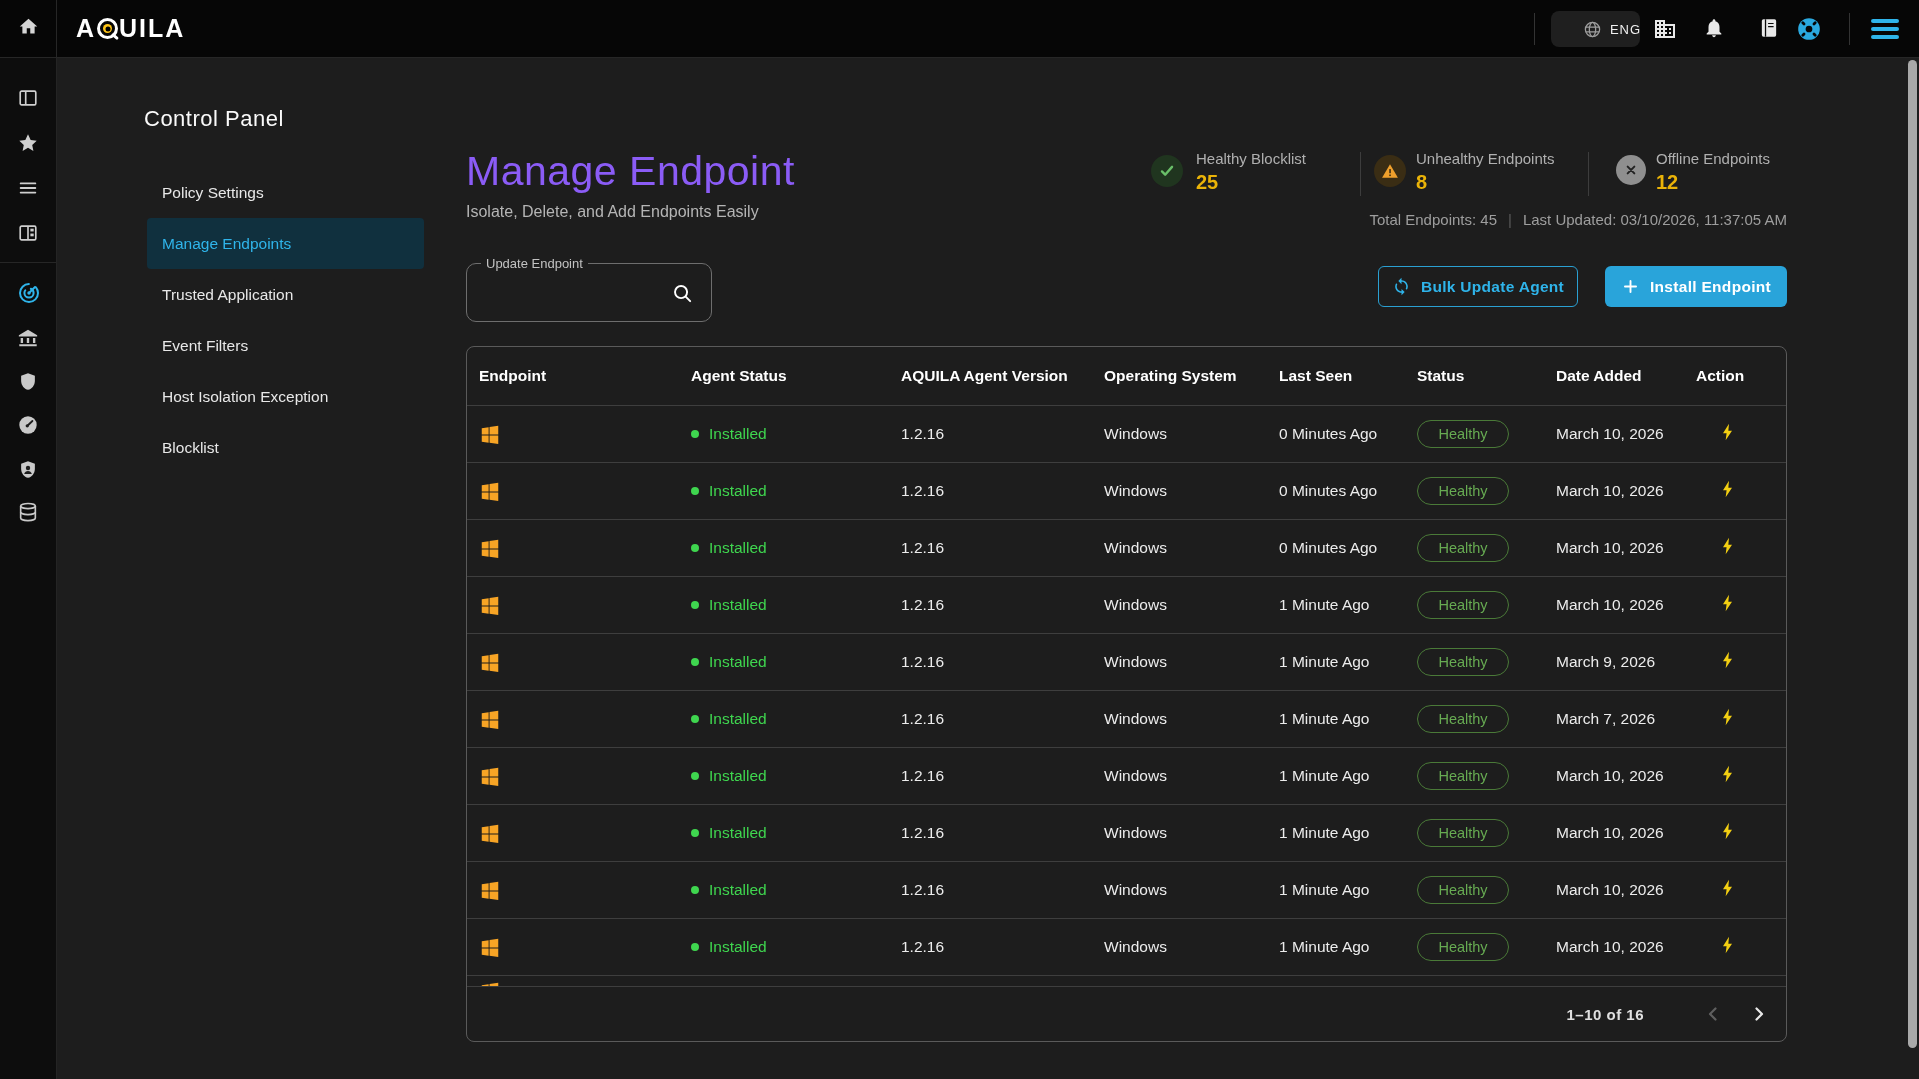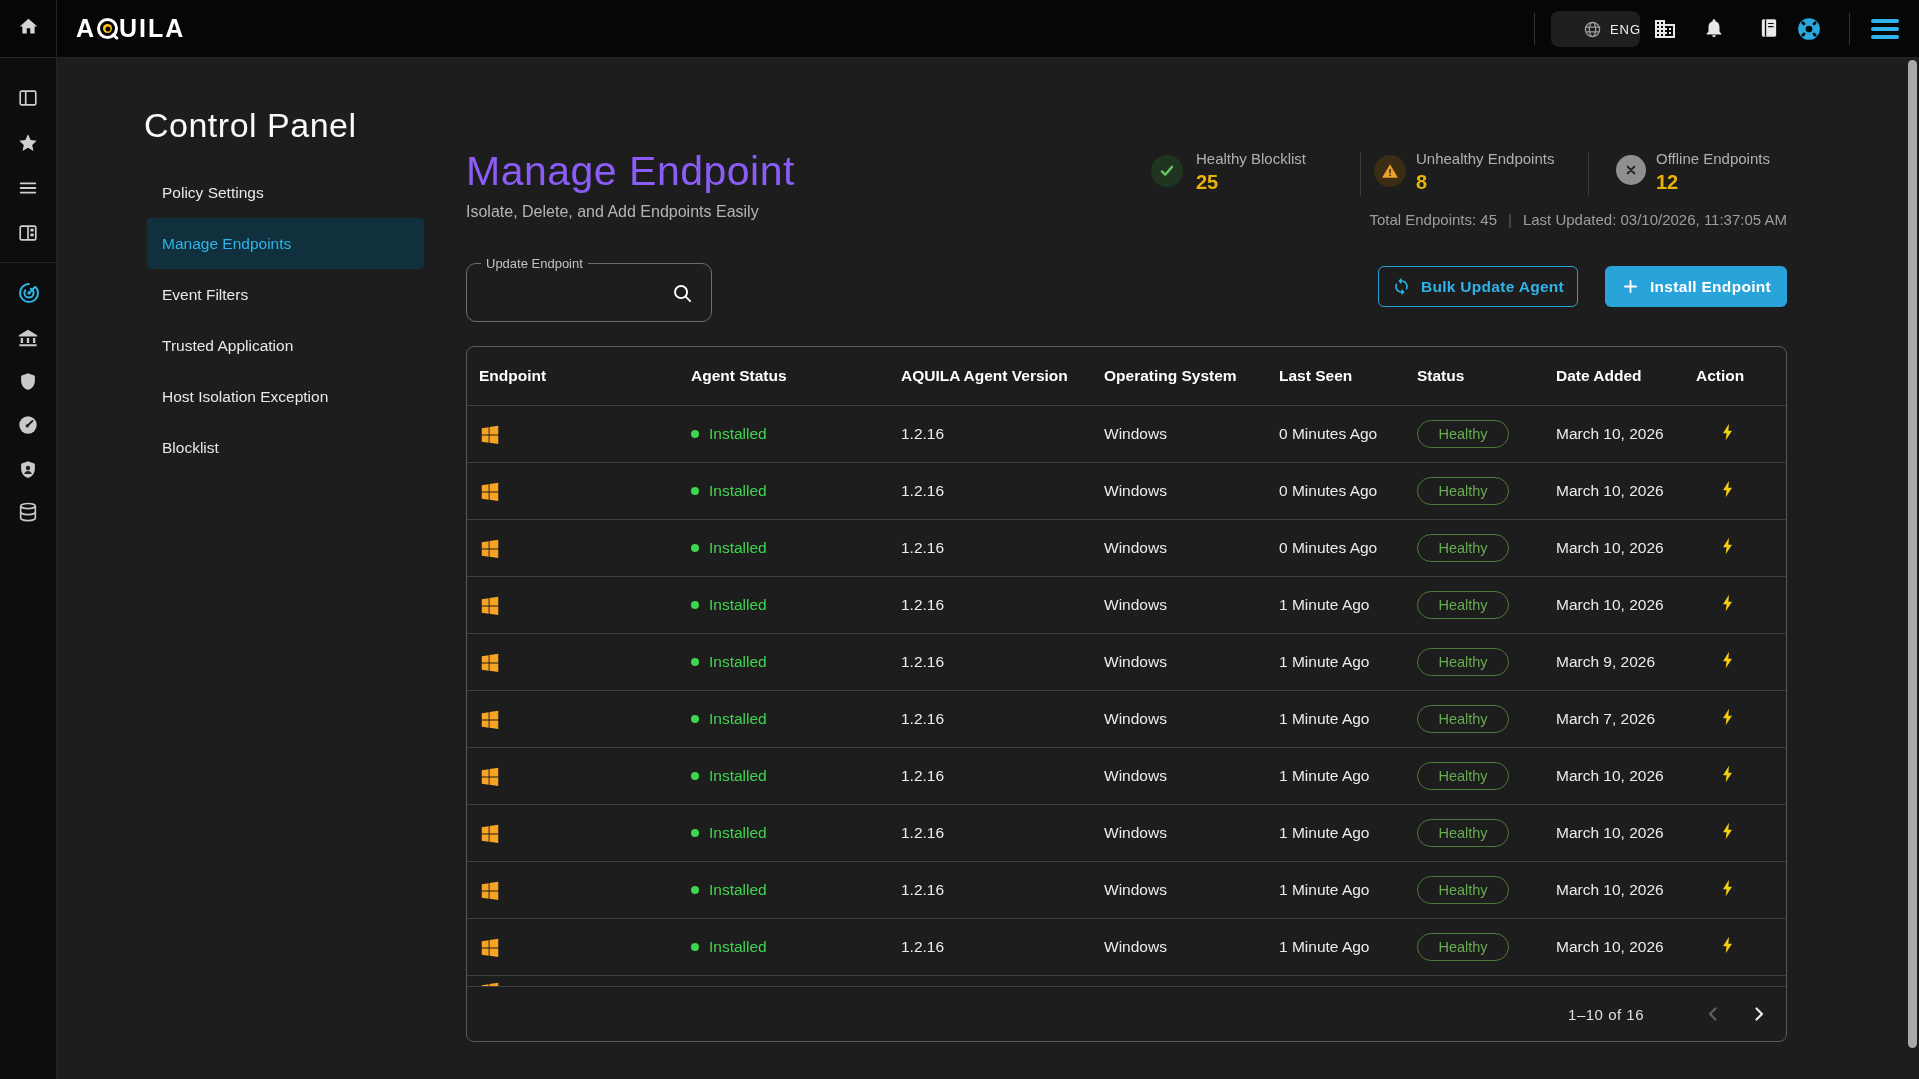--- a/index.html
+++ b/index.html
@@ -22,21 +22,21 @@
   .tb-icon { position:absolute; top:17px; width:24px; height:24px; cursor:pointer; }
   .menu-btn { position:absolute; left:1871px; top:19px; width:28px; height:20px; display:flex; flex-direction:column; justify-content:space-between; cursor:pointer; }
   .menu-btn i { display:block; height:3.6px; background:#2fb4ea; border-radius:2px; }
   
   .sidebar { position:absolute; left:0; top:58px; width:57px; height:1021px; background:#0d0d0d; border-right:1px solid #242424; z-index:5; }
   .sb-icon { position:absolute; left:50%; transform:translateX(-50%); width:22px; height:22px; cursor:pointer; }
   .sb-divider { position:absolute; left:0; top:204px; width:100%; height:1px; background:#262626; }
   
   .scroll-thumb { position:absolute; left:1908px; top:60px; width:9px; height:988px; background:#a9a9a9; border-radius:5px; z-index:7; }
   
-  .cp-title { position:absolute; left:144px; top:106px; font-size:34px; font-weight:400; color:#fafafa; letter-spacing:.5px;text-align:right; }
+  .cp-title { position:absolute; left:144px; top:106px; font-size:22px; font-weight:400; color:#fafafa; letter-spacing:.5px;text-align:right; }
   .menu { position:absolute; left:147px; top:167px; width:277px; }
   .menu-item { height:51px; line-height:51px; padding-left:15px; font-size:15.5px; color:#e8e8e8; border-radius:4px; cursor:pointer; white-space:nowrap; }
   .menu-item.active { background:#10303e; color:#2fb4ea; }
   
   .page-title { position:absolute; left:466px; top:148px; font-size:41px; font-weight:500; color:#8b5cf6; letter-spacing:.5px; }
   .page-subtitle { position:absolute; left:466px; top:203px; font-size:16px; color:#b5b5b5; }
   .stat-icon { position:absolute; width:32px; height:32px; border-radius:50%; display:flex; align-items:center; justify-content:center; }
   .stat-text { position:absolute; top:150px; }
   .stat-label { font-size:15px; color:#b0b0b0; }
   .stat-value { font-size:20px; font-weight:700; color:#eab308; margin-top:4px; }
@@ -55,21 +55,21 @@
   .table-wrap { position:absolute; left:466px; top:346px; width:1321px; border:1px solid #5a5a5a; border-radius:8px; overflow:hidden; }
   table { width:100%; border-collapse:collapse; table-layout:fixed; }
   th { height:58px; text-align:left; padding-left:12px; font-size:15.5px; font-weight:700; color:#fff; white-space:nowrap; }
   td { height:57px; border-top:1px solid #3e3e3e; padding-left:12px; font-size:15.5px; color:#ececec; white-space:nowrap; }
   .win-icon svg { display:block; }
   .agent-cell { color:#3fd64f; }
   .agent-dot { display:inline-block; width:8px; height:8px; border-radius:50%; background:#3fd64f; margin-right:10px; vertical-align:1px; }
   .badge { display:inline-block; min-width:92px; text-align:center; height:28px; line-height:26px; border:1px solid #4a7a38; border-radius:14px; color:#67ab52; font-size:14.5px; padding:0 14px; }
   .bolt { display:inline-block; margin-left:22px; cursor:pointer; }
   .partial-row { height:11px; overflow:hidden; border-top:1px solid #3e3e3e; padding:4px 0 0 12px; }
-  .table-footer { border-top:1px solid #3e3e3e; height:55px; display:flex; align-items:center; justify-content:flex-end; padding-right:14px; }
+  .table-footer { border-top:1px solid #3e3e3e; height:55px; display:flex; align-items:center; justify-content:flex-end; padding-right:14px;font-weight:bold; }
   .range { font-size:15px; color:#e0e0e0; letter-spacing:.5px; margin-right:36px; }
   .pg-btn { width:26px; height:26px; display:flex; align-items:center; justify-content:center; cursor:pointer; margin-left:20px; }
 </style>
 </head>
 <body>
 
 <div id="screen">
 
   <div class="topbar">
     <div class="home-btn">
@@ -211,23 +211,23 @@
   </div>
 
   <div class="scroll-thumb"></div>
 
   <div class="cp-title">Control Panel</div>
   <div class="menu" id="cp-menu">
     <div class="menu-item"><span>Policy Settings</span></div>
 
     <div class="menu-item active"><span>Manage Endpoints</span></div>
 
+    <div class="menu-item"><span>Trusted Application</span></div>
+
     <div class="menu-item"><span>Event Filters</span></div>
-
-    <div class="menu-item"><span>Trusted Application</span></div>
 
     <div class="menu-item"><span>Host Isolation Exception</span></div>
 
     <div class="menu-item"><span>Blocklist</span></div>
   </div>
 
   <div class="page-title">Manage Endpoint</div>
   <div class="page-subtitle">Isolate, Delete, and Add Endpoints Easily</div>
 
   <div class="stat-icon" style="left:1151px; top:155px; background:#20351f">

